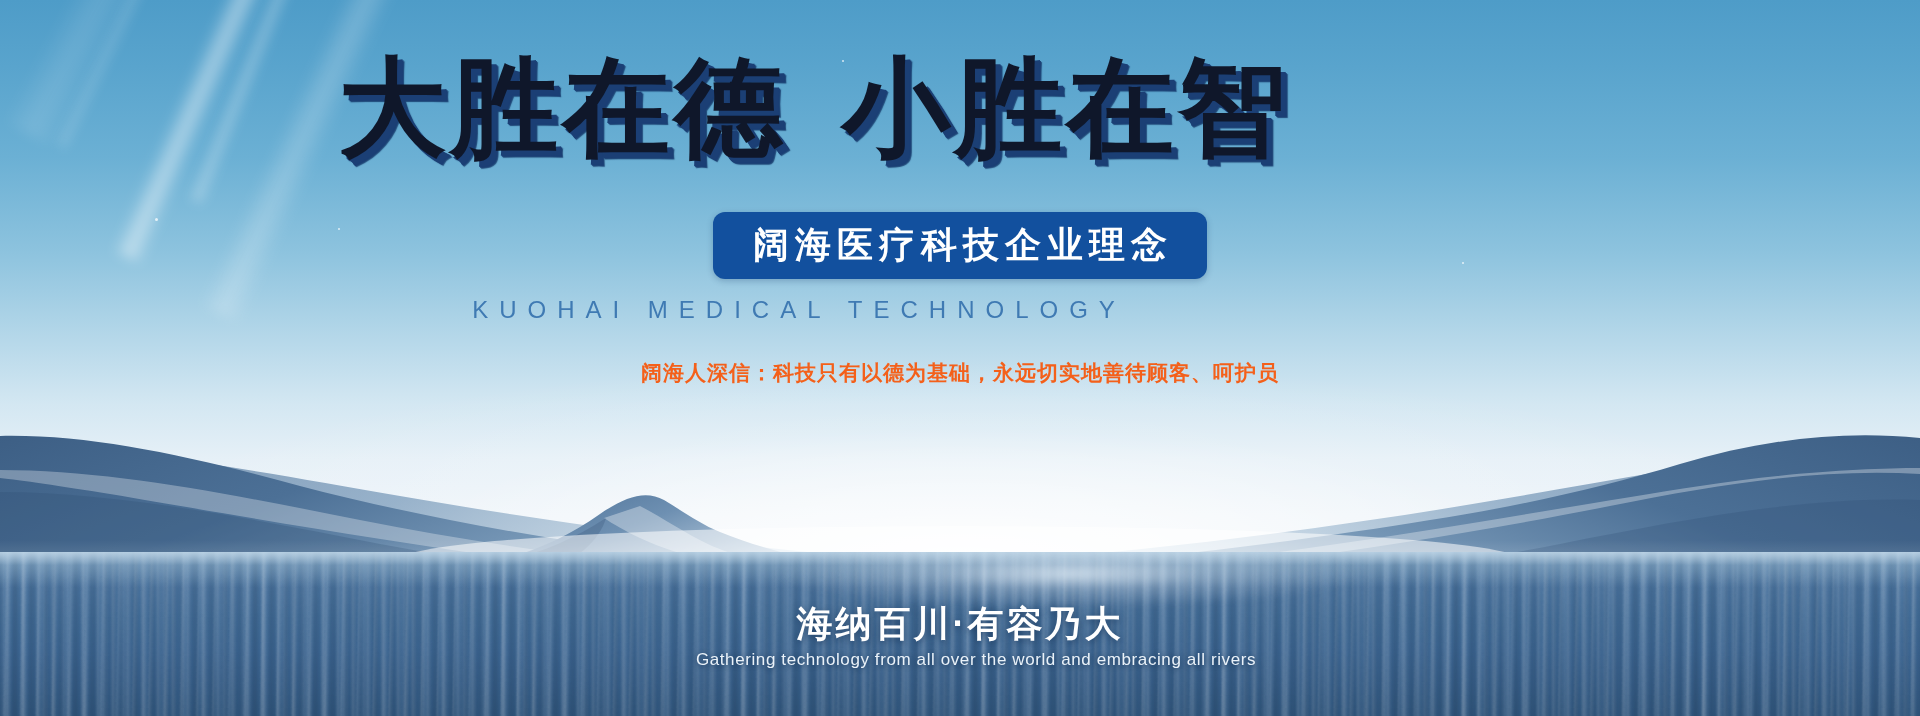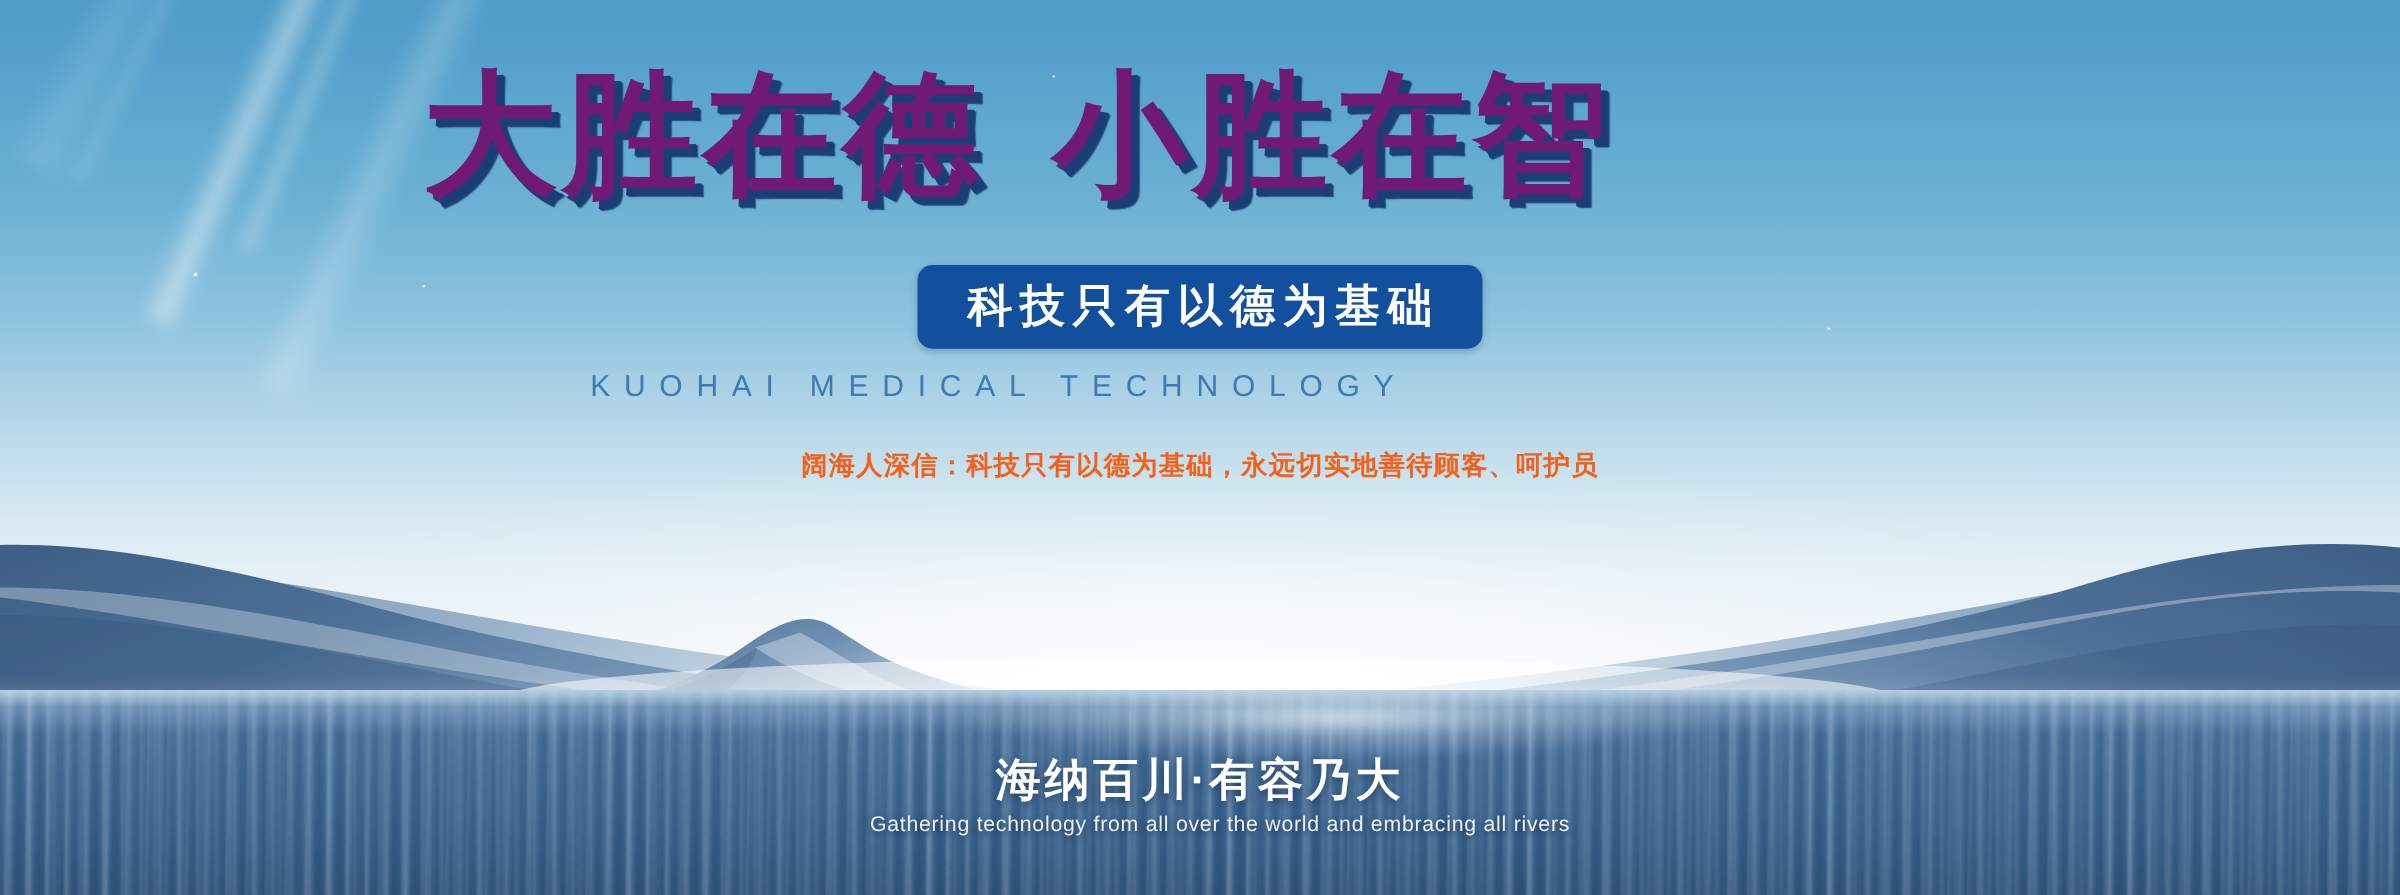--- a/index.html
+++ b/index.html
@@ -135,21 +135,21 @@
 
   
   .content{position:absolute;left:0;top:0;width:1920px;height:716px;}
 
   .headline{
     position:absolute;left:0;top:48px;width:1628px;
     text-align:center;
     font-size:108px;
     line-height:1.12;
     font-weight:700;
-    color:#701a75;
+    color:#0f172a;
     letter-spacing:4px;
     white-space:nowrap;
     text-shadow:
       5px 5px 0 #1b3f75,
       6px 6px 0 #1b3f75,
       7px 7px 1px rgba(20,55,105,.85);
   }
   .headline .gap{display:inline-block;width:56px;}
 
   .badge-wrap{
@@ -300,21 +300,21 @@
     <div class="ripples-2"></div>
     <div class="ocean-fade"></div>
     <div class="ocean-shine"></div>
   </div>
 
   <div class="content">
 
     <div class="headline"><span>大胜在德</span><span class="gap"></span><span>小胜在智</span></div>
 
     <div class="badge-wrap">
-      <span class="badge">科技只有以德为基础</span>
+      <span class="badge">阔海医疗科技企业理念</span>
     </div>
 
     <div class="subtitle-en">KUOHAI MEDICAL TECHNOLOGY</div>
 
     <div class="statement">
       <div>阔海人深信：科技只有以德为基础，永远切实地善待顾客、呵护员</div>
     </div>
 
     <div class="motto">海纳百川·有容乃大</div>
     <div class="motto-en">Gathering technology from all over the world and embracing all rivers</div>

